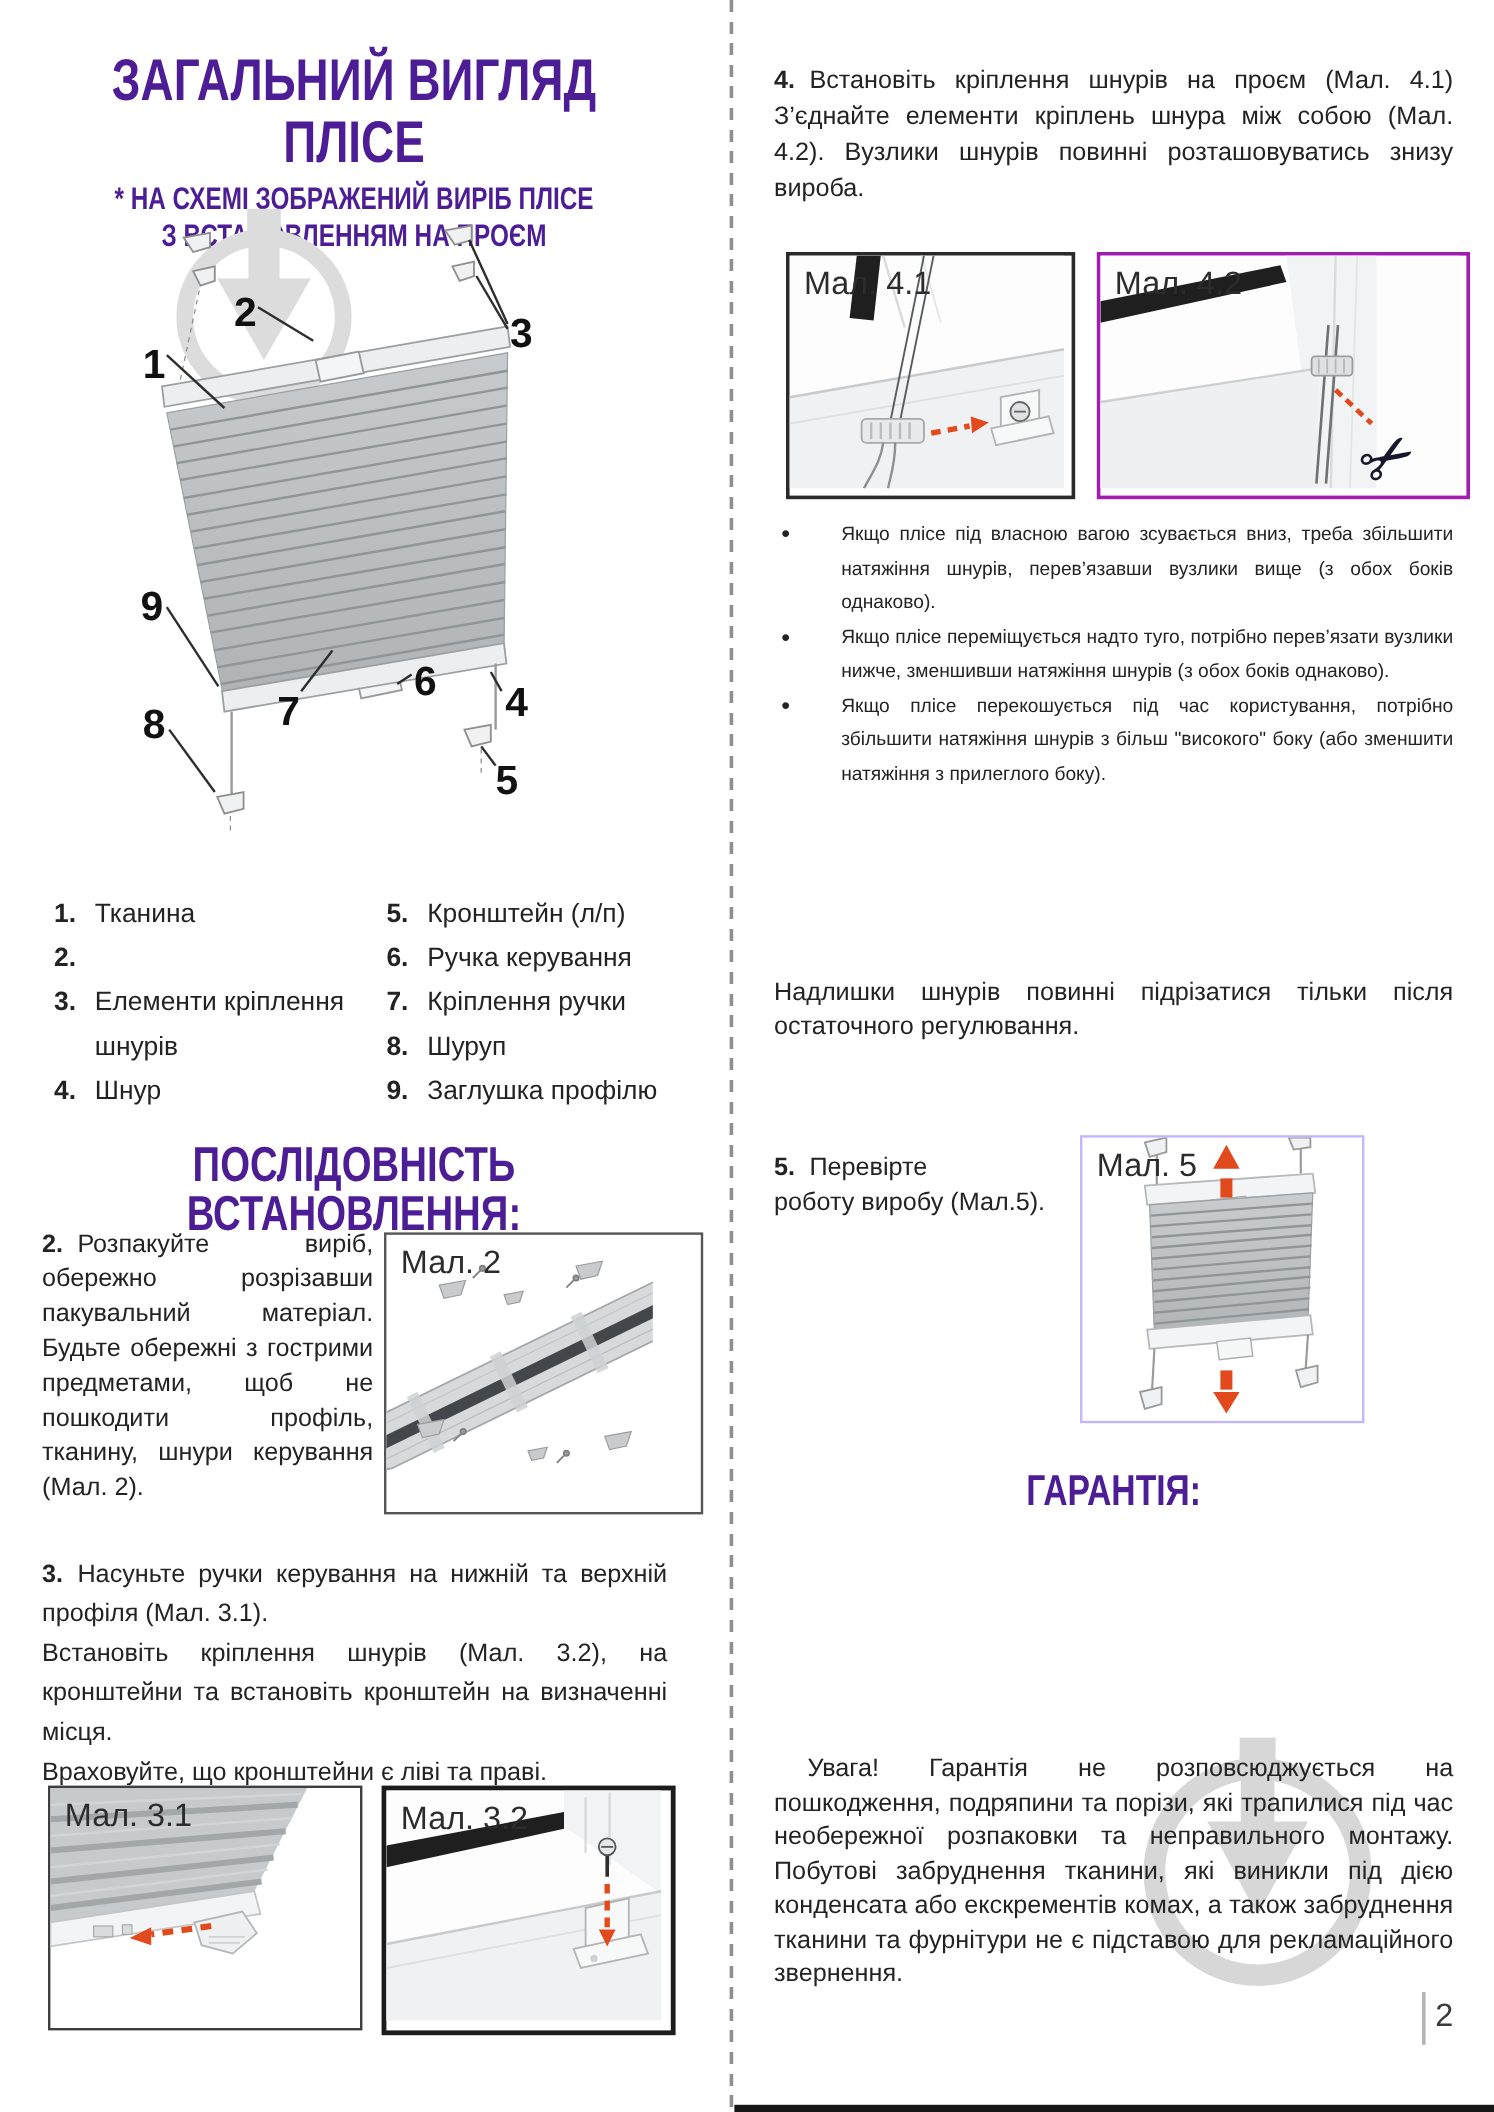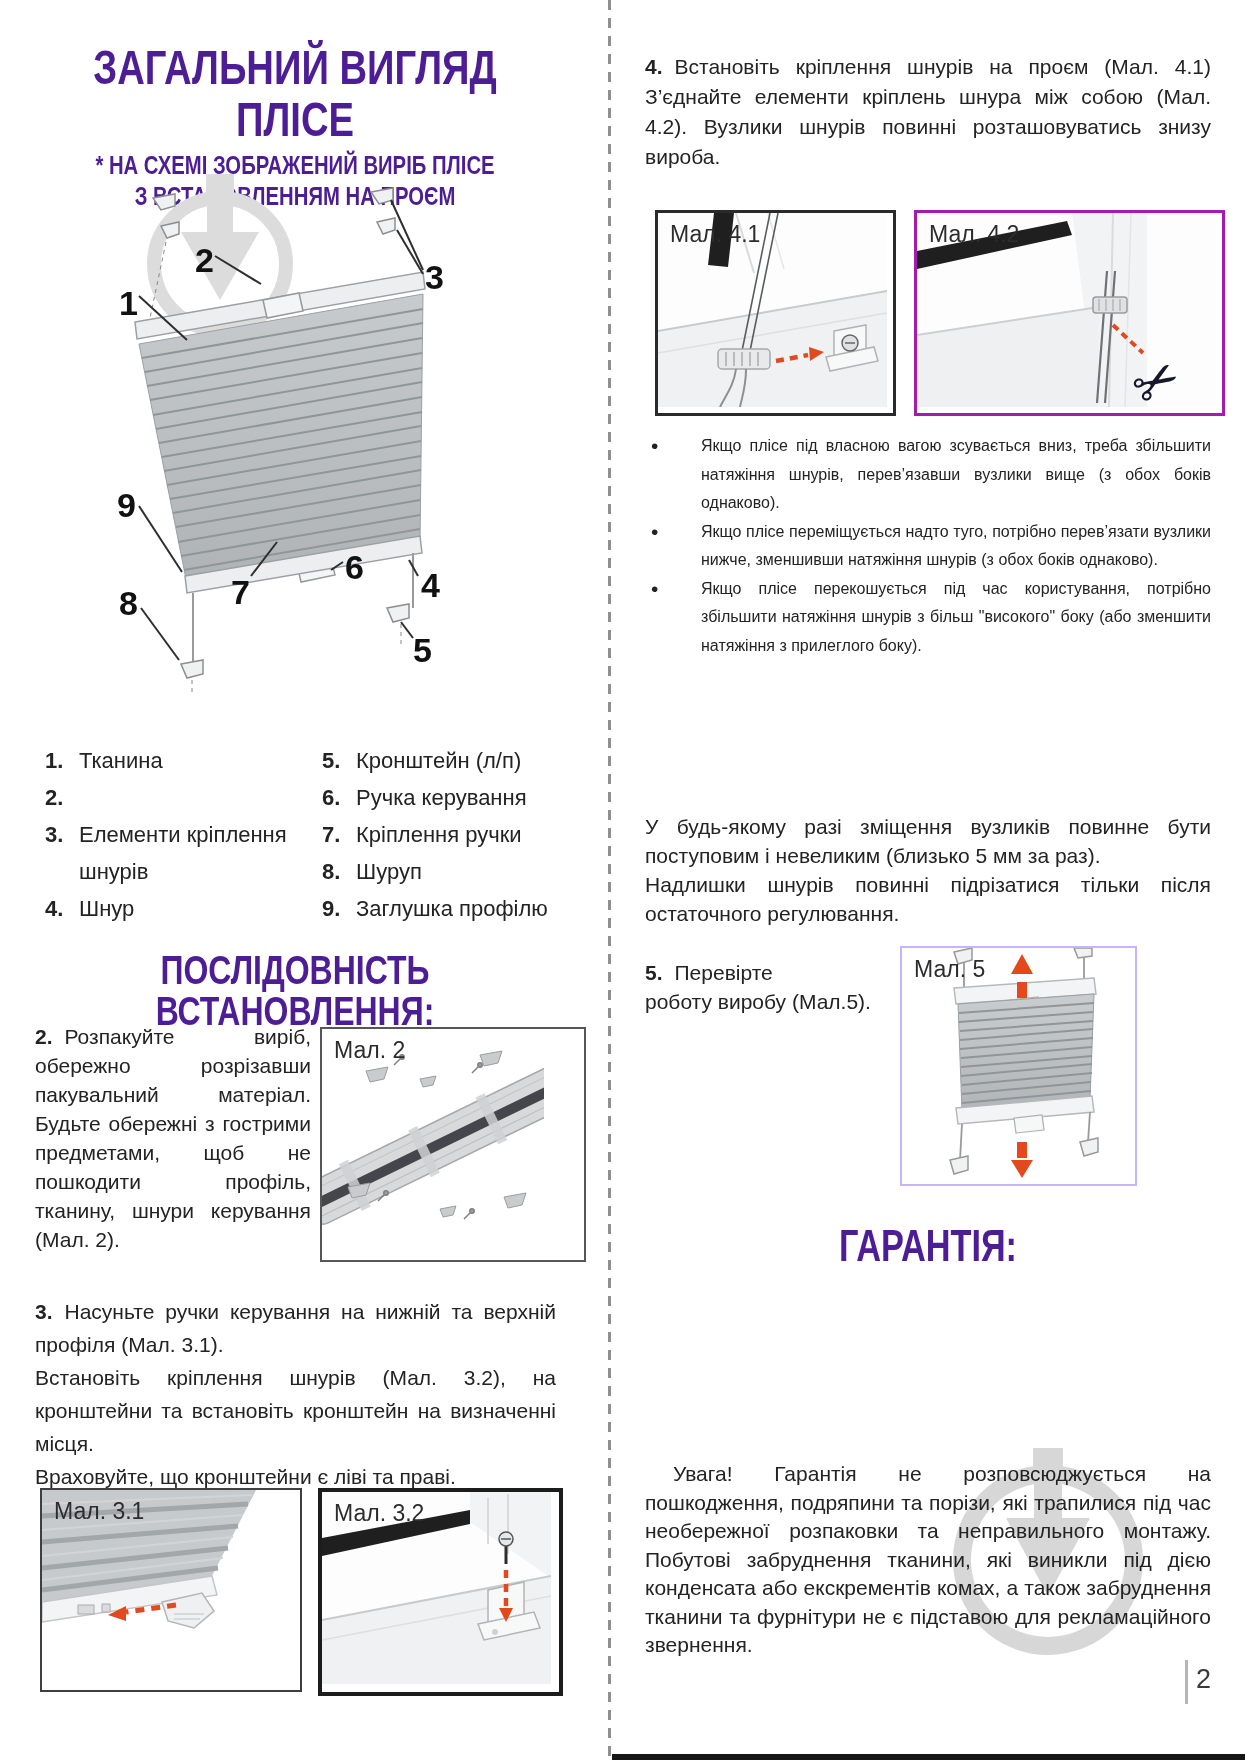--- a/index.html
+++ b/index.html
@@ -5,28 +5,28 @@
   html,body{margin:0;padding:0;background:#888;}
   .canvas{position:relative;width:1245px;height:1760px;background:#ffffff;
     font-family:"Liberation Sans",sans-serif;color:#232323;overflow:hidden;margin:0 auto;}
   .abs{position:absolute;}
   .numsp{font-weight:bold;padding-right:12px;}
   .cond{transform:scaleX(0.78);transform-origin:50% 50%;}
   .heading{font-weight:bold;color:#4c1d95;text-align:center;}
   .title{font-size:49px;line-height:1.06;letter-spacing:0px;}
   .subtitle{font-size:26px;line-height:1.18;}
   .seqhead{font-size:41px;line-height:1.0;}
-  .warrhead{font-size:44px;line-height:1.0;}
+  .warrhead{font-size:36px;line-height:1.0;}
   .body-text{font-size:21px;line-height:29px;text-align:justify;text-align-last:left;}
   .legend{font-size:22px;line-height:37px;}
   .legend-item{display:flex;}
   .legend-num{font-weight:bold;width:34px;flex:0 0 34px;}
   .legend-txt{flex:1;}
   .fig{position:absolute;background:#fff;}
-  .fig-label{position:absolute;top:8px;left:12px;font-size:23px;color:#2c2c2c;z-index:2;}
+  .fig-label{position:absolute;top:8px;left:12px;font-size:27px;color:#2c2c2c;z-index:2;}
   .fig svg{position:absolute;left:0;top:0;}
   .bullet-item{display:flex;margin:0;}
   .bullet-marker{flex:0 0 50px;padding-left:6px;font-size:21px;line-height:28.5px;}
   .bullet-text{flex:1;font-size:16px;line-height:28.5px;text-align:justify;text-align-last:left;}
   .indent{text-indent:28px;}
   .divider{position:absolute;left:608px;top:0;width:3px;height:1760px;
     background:repeating-linear-gradient(180deg,#8f8f8f 0 10px,transparent 10px 18px);}
   .footer-line{position:absolute;left:1185px;top:1660px;width:3px;height:44px;background:#b5b5b5;}
   .bottom-bar{position:absolute;left:612px;top:1754px;width:633px;height:6px;background:#161616;}
 </style>
@@ -310,21 +310,20 @@
       <span class="bullet-marker">•</span>
       <span class="bullet-text">Якщо плісе переміщується надто туго, потрібно перев’язати вузлики нижче, зменшивши натяжіння шнурів (з обох боків однаково).</span>
     </div>
     <div class="bullet-item">
       <span class="bullet-marker">•</span>
       <span class="bullet-text">Якщо плісе перекошується під час користування, потрібно збільшити натяжіння шнурів з більш "високого" боку (або зменшити натяжіння з прилеглого боку).</span>
     </div>
   </div>
 
   <div class="abs body-text" style="left:645px;top:812px;width:566px;">
-    <div>У будь-якому разі зміщення вузликів повинне бути поступовим і невеликим (близько 5 мм за раз).</div>
     <div>Надлишки шнурів повинні підрізатися тільки після остаточного регулювання.</div>
   </div>
 
   <div class="abs body-text" style="left:645px;top:958px;width:250px;">
     <div><span class="numsp">5.</span><span>Перевірте</span></div>
     <div>роботу виробу (Мал.5).</div>
   </div>
 
   <div class="fig" style="left:900px;top:946px;width:233px;height:236px;border:2px solid #c4b5fd;">
     <div class="fig-label">Мал. 5</div>

